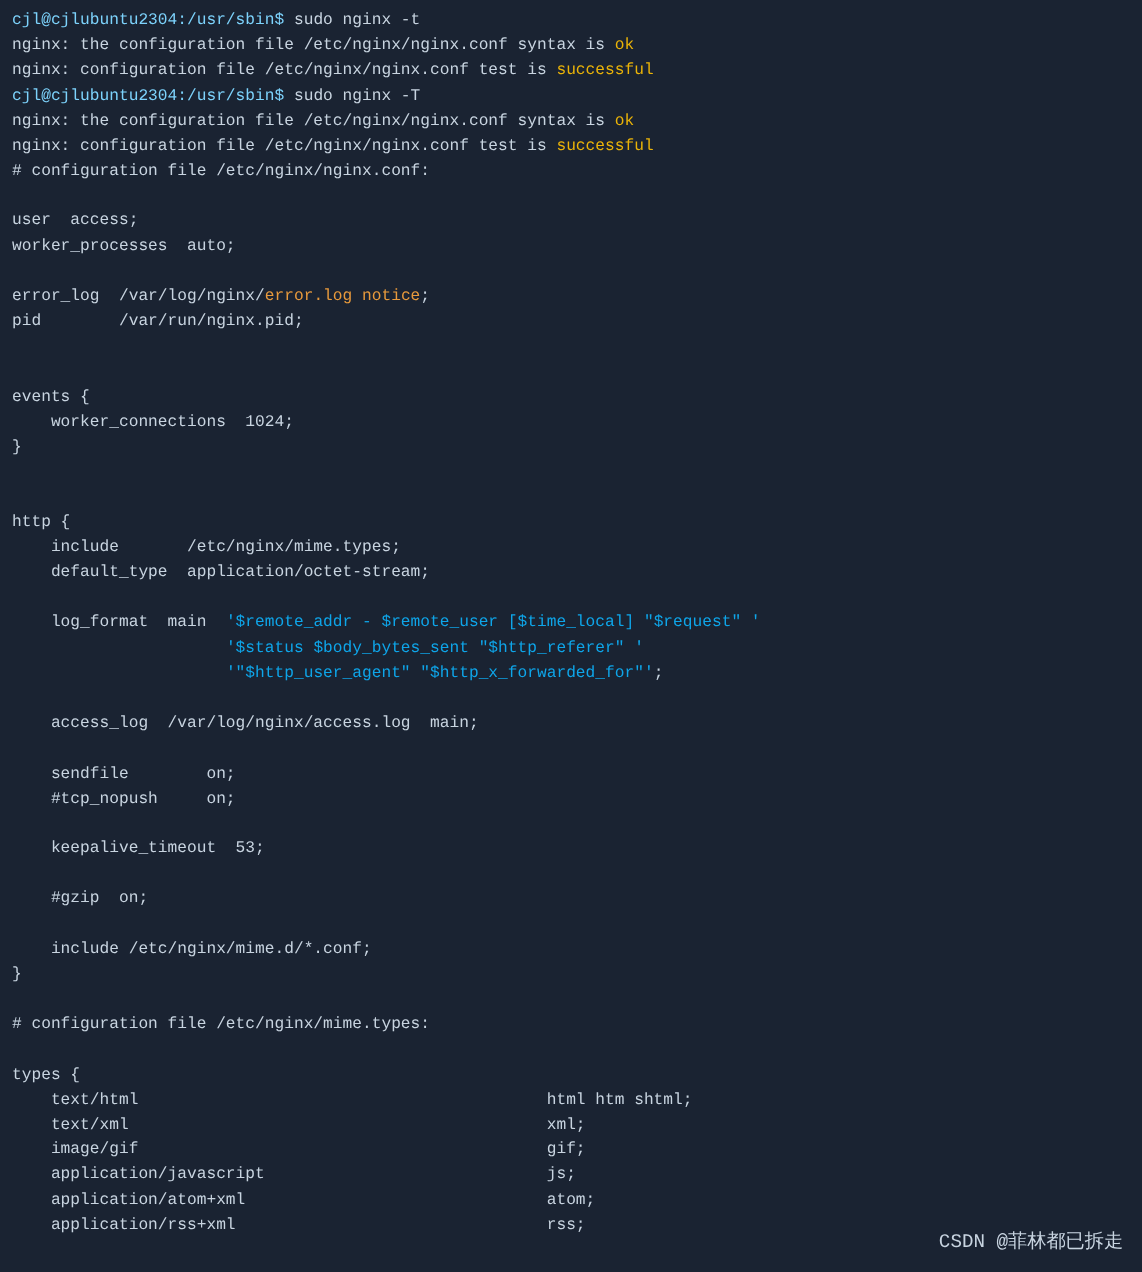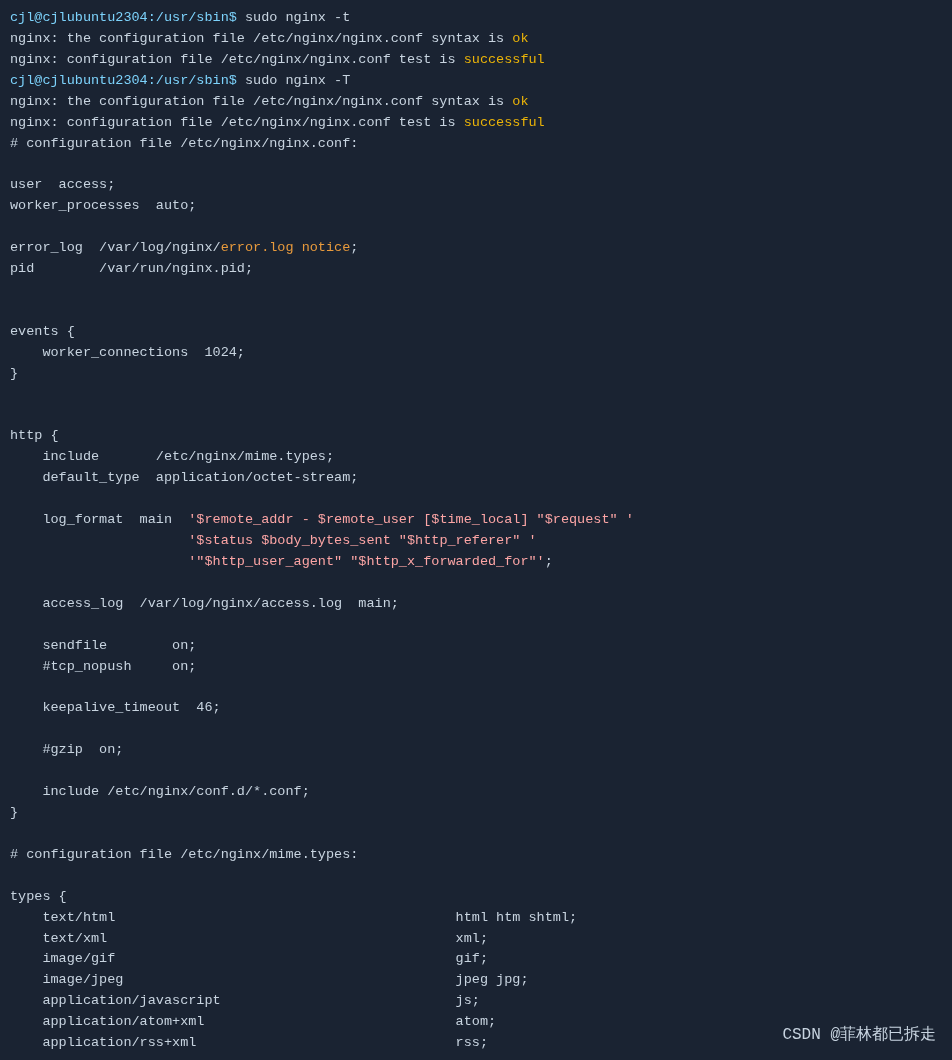--- a/index.html
+++ b/index.html
@@ -15,21 +15,21 @@
       position: relative;
     }
     .terminal {
       width: 100%;
     }
     .line {
       white-space: pre;
       display: block;
     }
     .green { color: #eab308; }
-    .yellow { color: #fca5a5; }
+    .yellow { color: #0ea5e9; }
     .orange { color: #e89a3c; }
     .white { color: #7dd3fc; }
 
     .watermark {
       position: fixed;
       bottom: 12px;
       right: 16px;
       color: #c8d4e0;
       font-size: 16px;
       font-family: 'Courier New', Courier, monospace;
@@ -88,41 +88,40 @@
 
   <span class="line">    access_log  /var/log/nginx/access.log  main;</span>
 
   <span class="line"> </span>
 
   <span class="line">    sendfile        on;</span>
   <span class="line">    #tcp_nopush     on;</span>
 
   <span class="line"> </span>
 
-  <span class="line">    keepalive_timeout  46;</span>
+  <span class="line">    keepalive_timeout  53;</span>
 
   <span class="line"> </span>
 
   <span class="line">    #gzip  on;</span>
 
   <span class="line"> </span>
 
-  <span class="line">    include /etc/nginx/conf.d/*.conf;</span>
+  <span class="line">    include /etc/nginx/mime.d/*.conf;</span>
   <span class="line">}</span>
 
   <span class="line"> </span>
 
   <span class="line"># configuration file /etc/nginx/mime.types:</span>
 
   <span class="line"> </span>
 
   <span class="line">types {</span>
   <span class="line">    text/html                                          html htm shtml;</span>
   <span class="line">    text/xml                                           xml;</span>
   <span class="line">    image/gif                                          gif;</span>
-  <span class="line">    image/jpeg                                         jpeg jpg;</span>
   <span class="line">    application/javascript                             js;</span>
   <span class="line">    application/atom+xml                               atom;</span>
   <span class="line">    application/rss+xml                                rss;</span>
 
 </div>
 
 <div class="watermark">CSDN @菲林都已拆走</div>
 
 </body></html>

